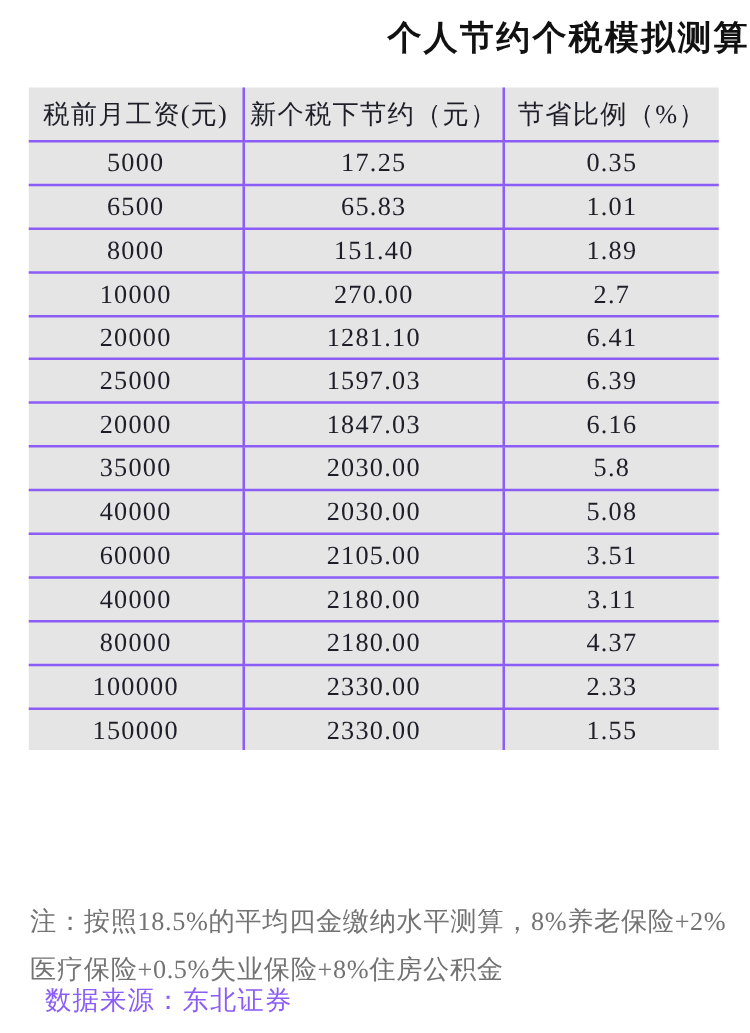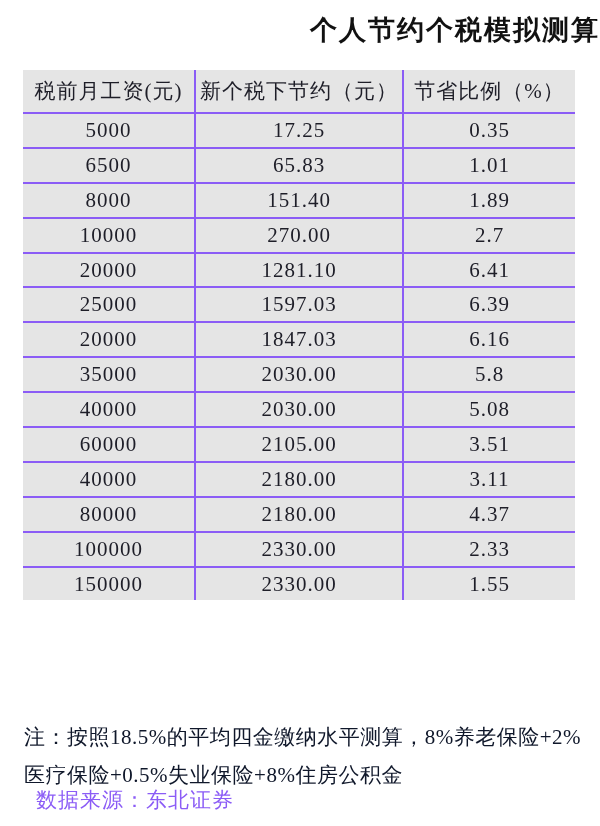--- a/index.html
+++ b/index.html
@@ -56,21 +56,21 @@
   table.tax-table td:last-child { border-right: none; }
   table.tax-table tbody tr:last-child td { border-bottom: none; }
   .footnote {
     position: absolute;
     left: 24px;
     top: 718px;
     width: 576px;
     margin: 0;
     font-size: 21px;
     line-height: 38px;
-    color: #0f172a;
+    color: #737373;
     letter-spacing: 0.5px;
   }
   .data-source {
     position: absolute;
     left: 36px;
     top: 786px;
     margin: 0;
     font-size: 21px;
     color: #8b5cf6;
     letter-spacing: 1px;

